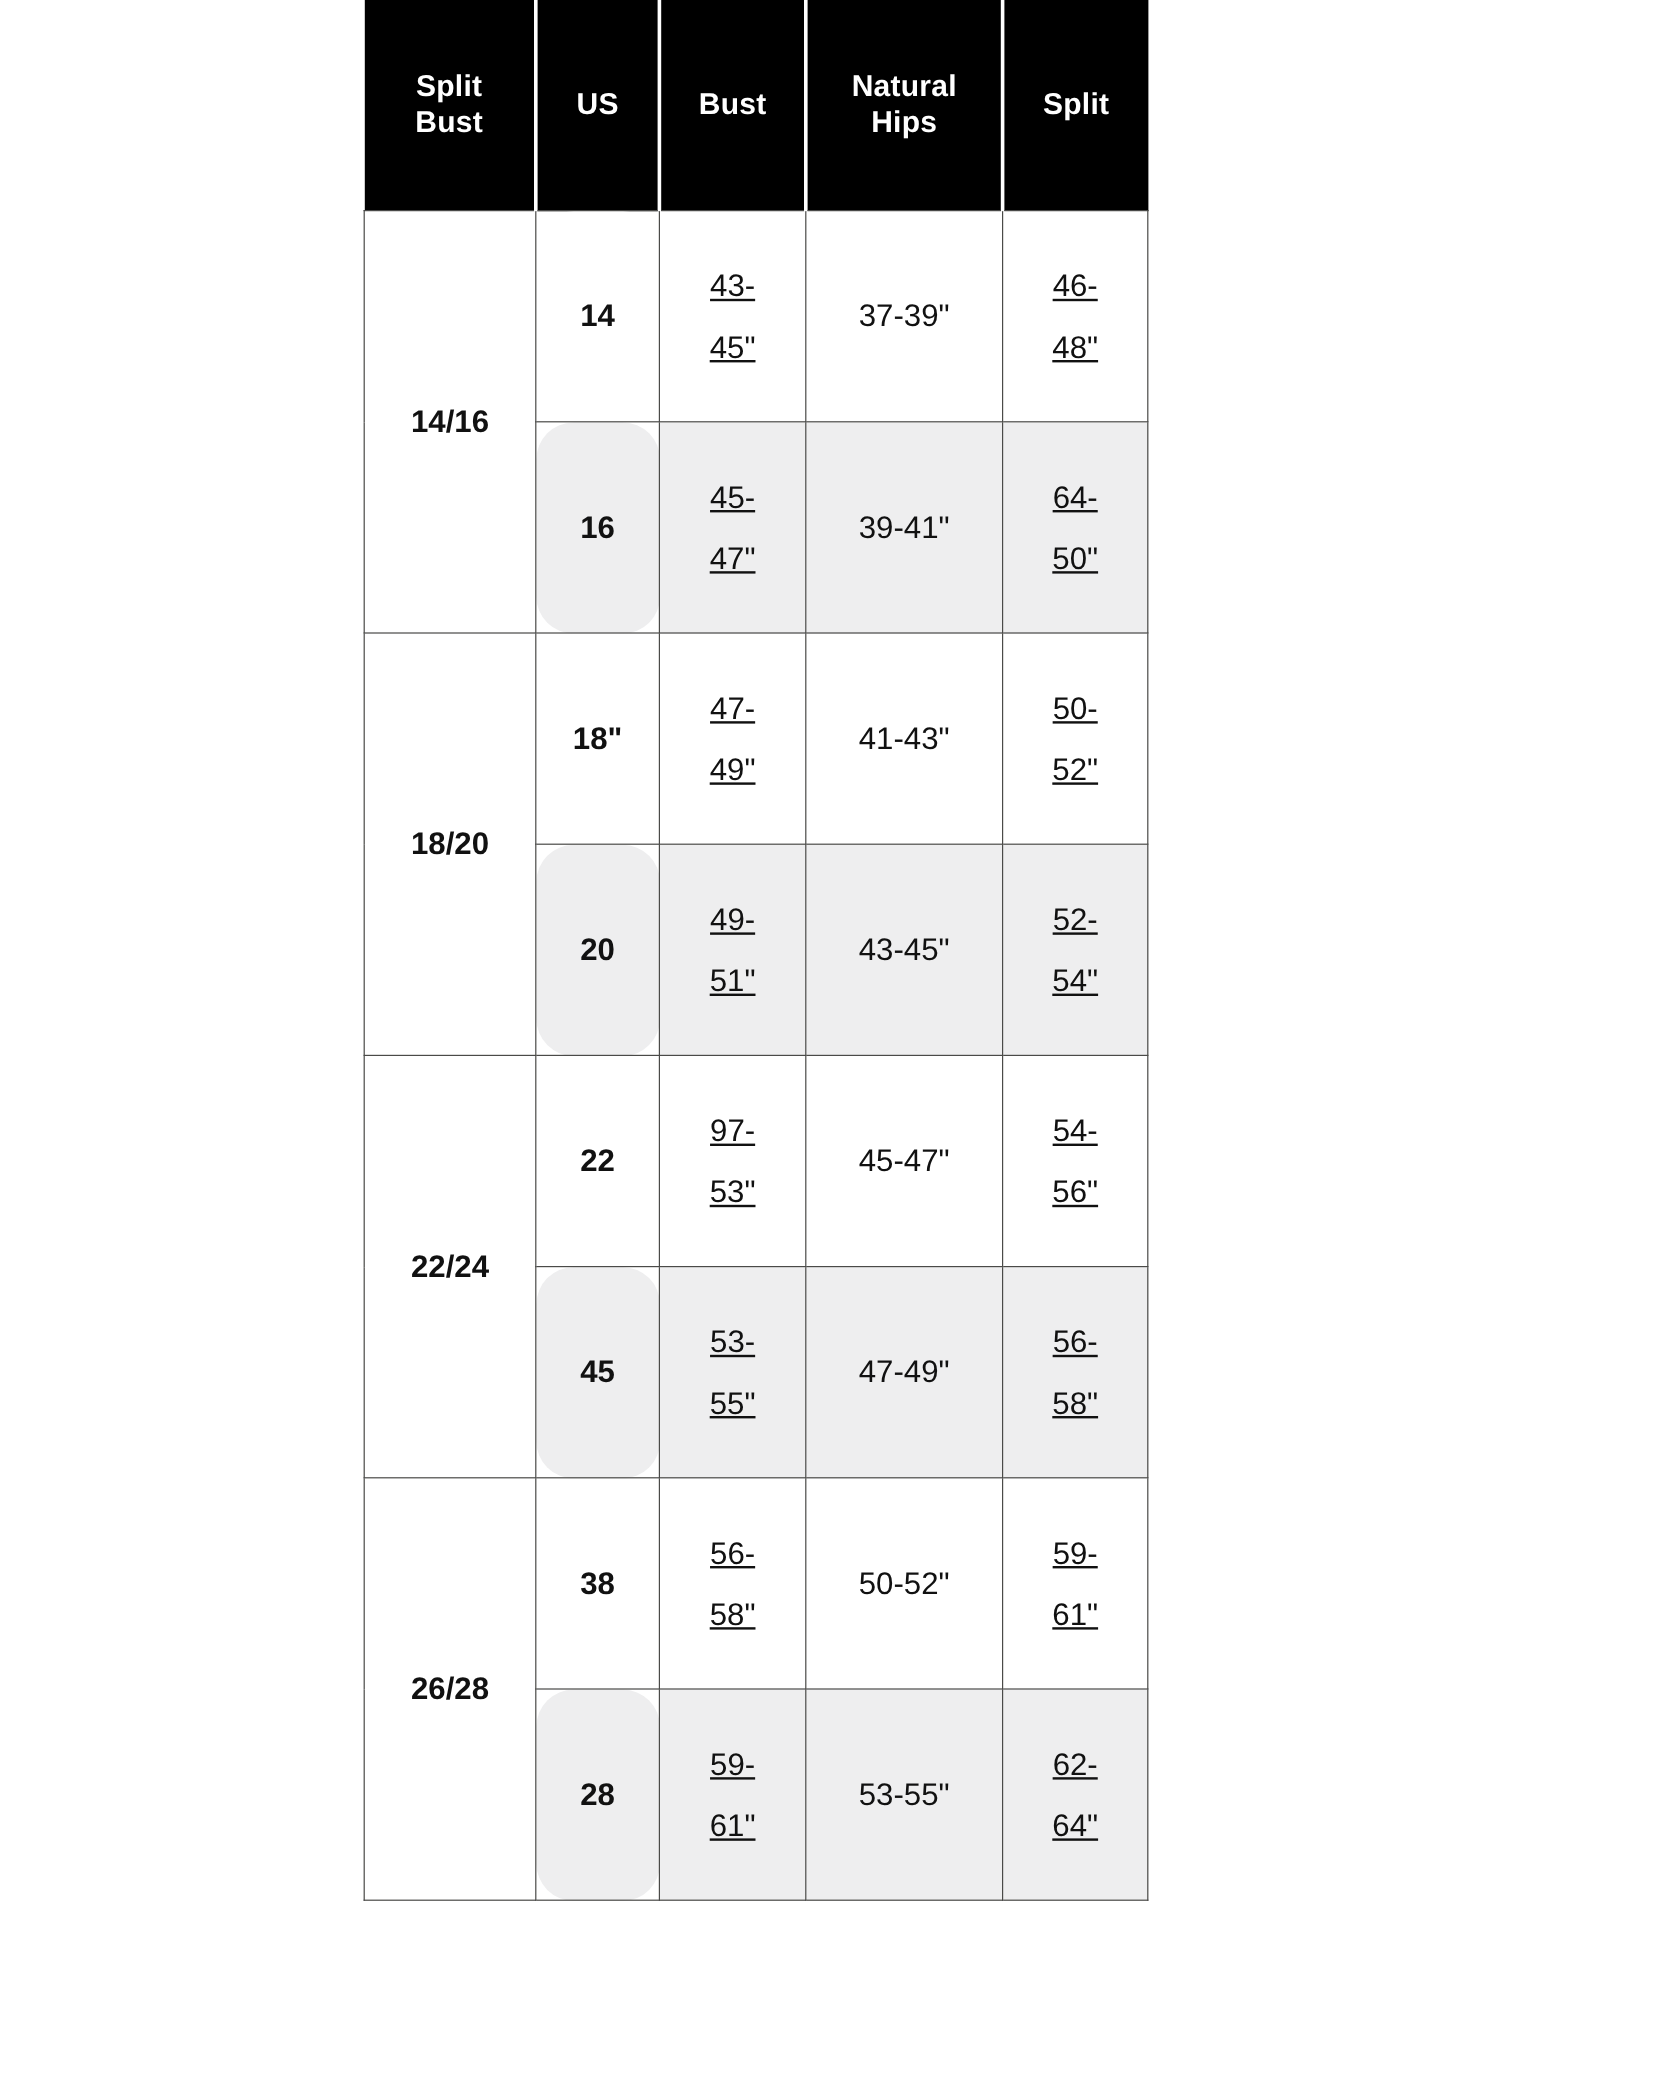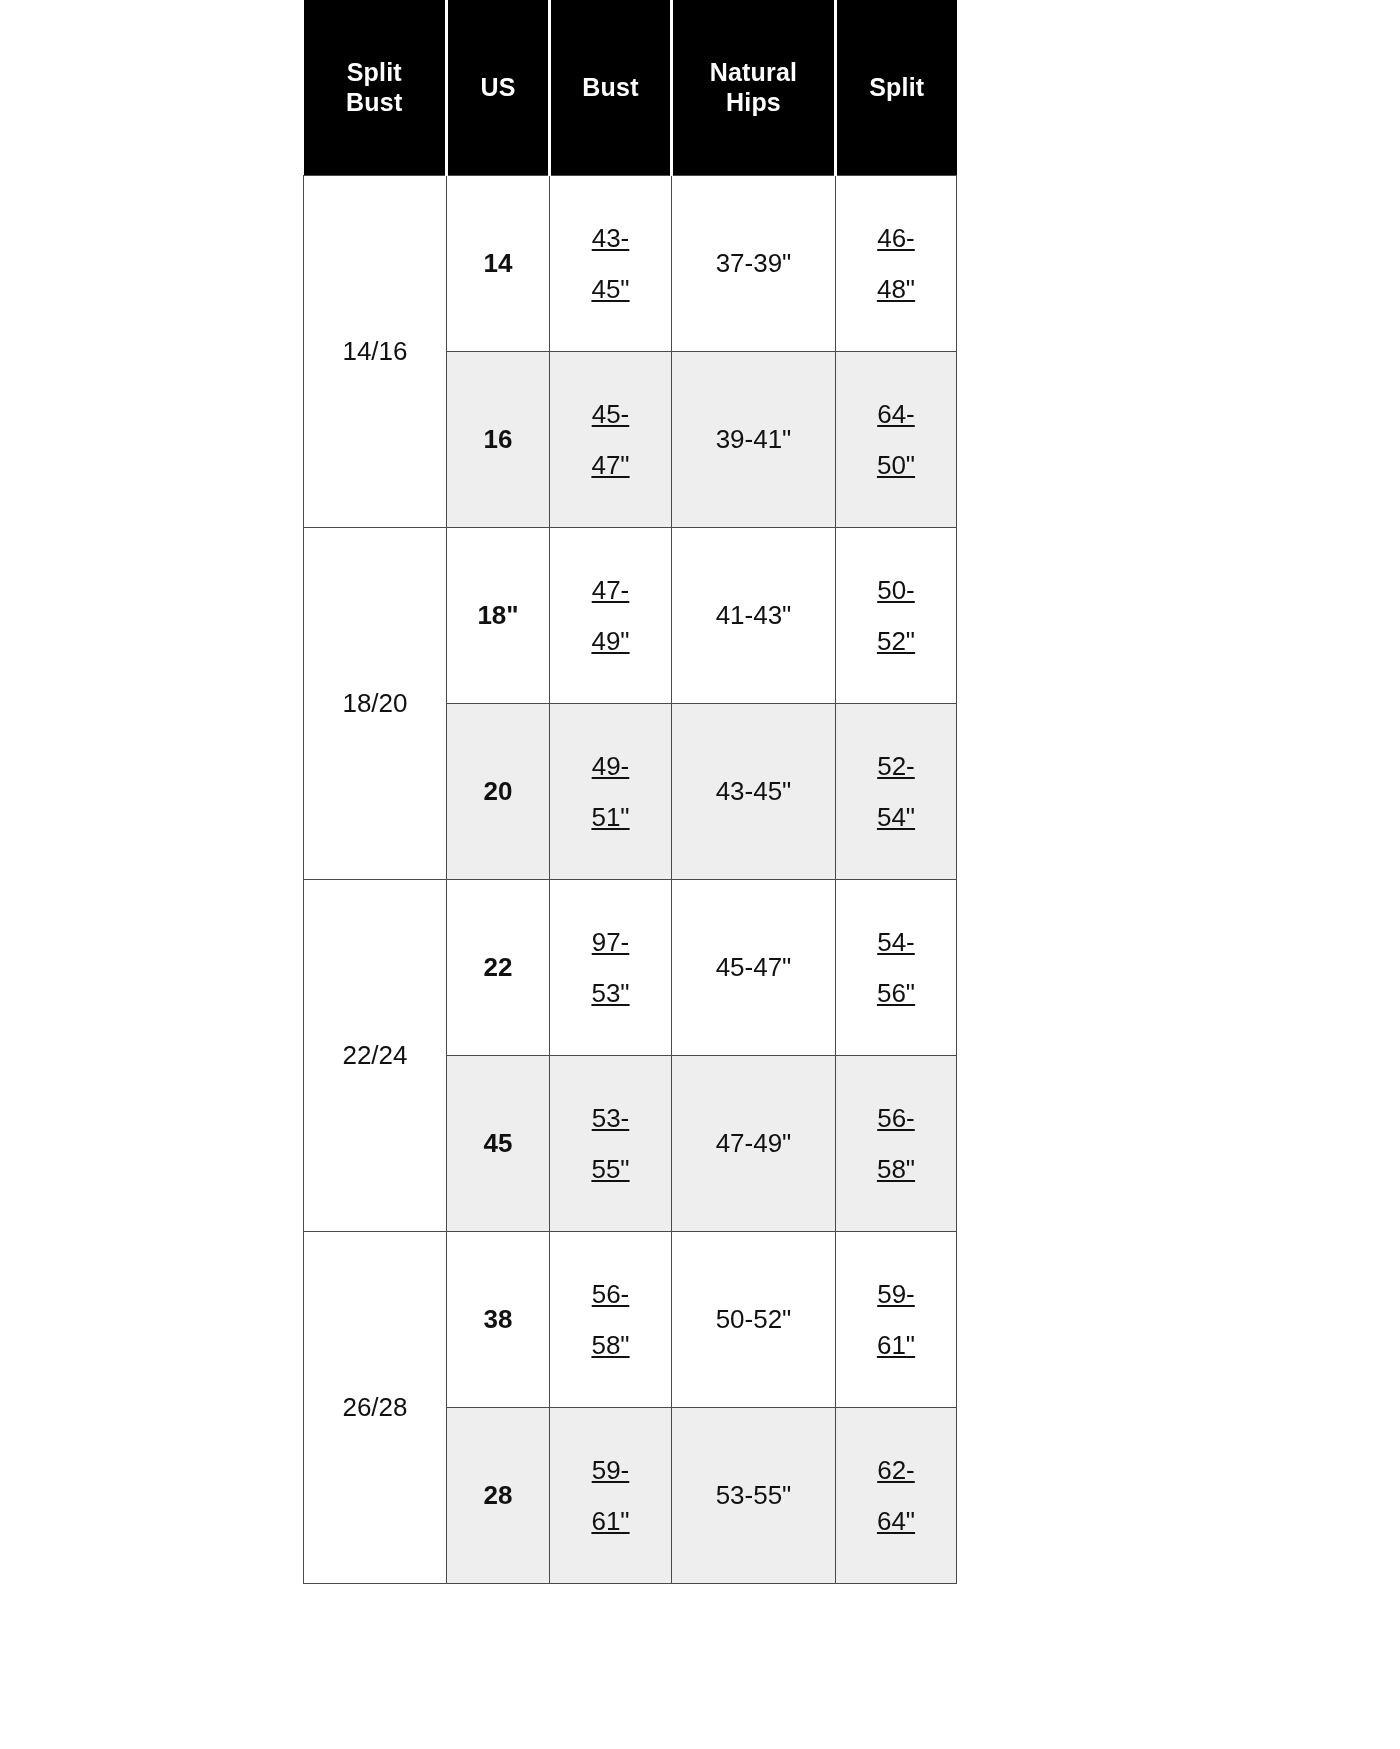--- a/index.html
+++ b/index.html
@@ -57,28 +57,29 @@
     border: 1px solid #4a4a48;
     text-align: center;
     vertical-align: middle;
     font-size: 26px;
     color: #111111;
     padding: 0;
     line-height: 1.95;
   }
 
   td.group-cell {
-    font-weight: normal;
+    font-weight: bold;
     font-size: 26px;
     background: #ffffff;
     line-height: 1.2;
   }
 
   td.us-cell {
     font-weight: bold;
+    border-radius: 31px;
   }
 
   td.val-cell {
     font-weight: normal;
   }
 
   td.wrapped .v-line { display: block; text-decoration: underline; }
 
   tr.row-white td:not(.group-cell) { background: #ffffff; }
   tr.row-grey  td:not(.group-cell) { background: #eeeeef; }

